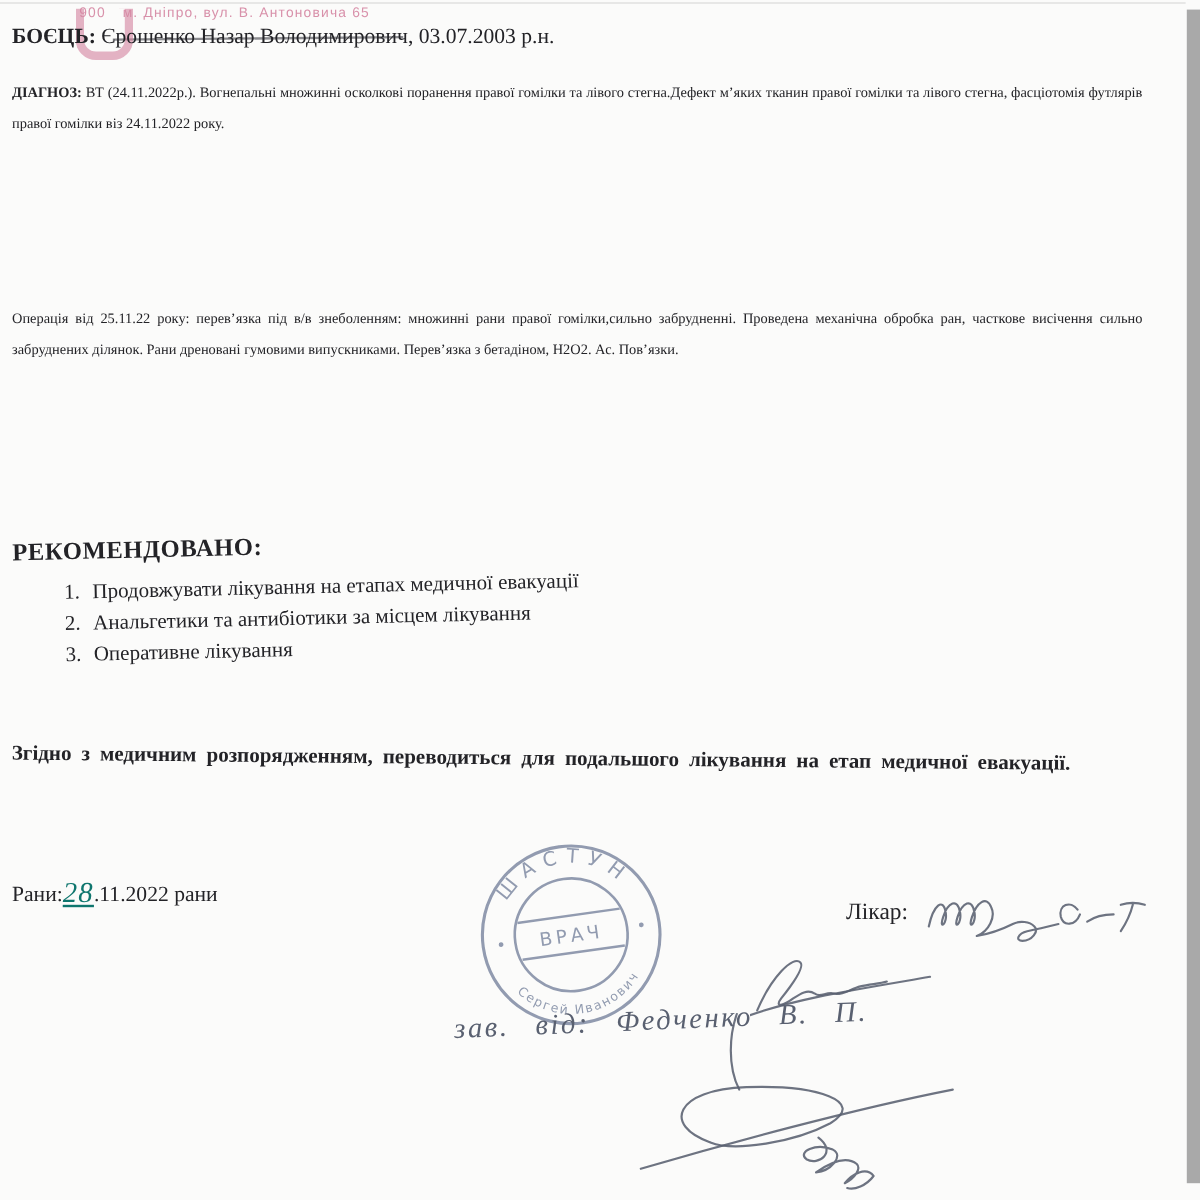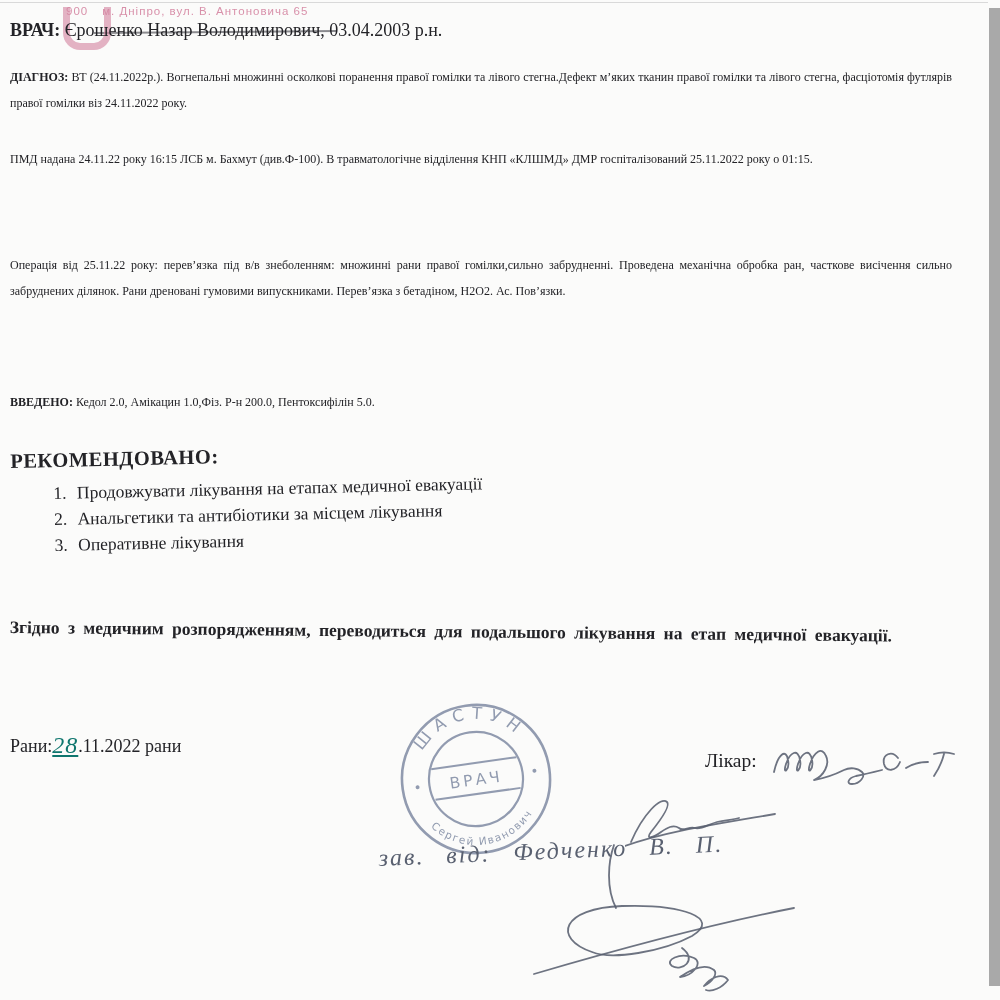--- a/index.html
+++ b/index.html
@@ -56,41 +56,36 @@
   <div class="edge-top"></div>
   <div class="edge-right"></div>
 
   <div class="pink-text">
     <span class="num">900</span><span>м. Дніпро, вул. В. Антоновича 65</span>
   </div>
   <div class="strike-line"></div>
   <div class="pink-u"></div>
 
   <div class="patient">
-    <b>ВРАЧ:</b>
-    <span>Єрошенко Назар Володимирович, 03.04.2003 р.н.</span>
+    <b>БОЄЦЬ:</b>
+    <span>Єрошенко Назар Володимирович, 03.07.2003 р.н.</span>
   </div>
 
   <div class="para" style="top:64px">
     <b>ДІАГНОЗ:</b>
     <span>ВТ (24.11.2022р.). Вогнепальні множинні осколкові поранення правої гомілки та лівого стегна.Дефект м’яких тканин правої гомілки та лівого стегна, фасціотомія футлярів правої гомілки віз 24.11.2022 року.</span>
   </div>
 
   <div class="para" style="top:146px">
-    <div>ПМД надана 24.11.22 року 16:15 ЛСБ м. Бахмут (див.Ф-100). В травматологічне відділення КНП «КЛШМД» ДМР госпіталізований 25.11.2022 року о 01:15.</div>
   </div>
 
   <div class="para" style="top:252px">
     <div>Операція від 25.11.22 року: перев’язка під в/в знеболенням: множинні рани правої гомілки,сильно забрудненні. Проведена механічна обробка ран, часткове висічення сильно забруднених ділянок. Рани дреновані гумовими випускниками. Перев’язка з бетадіном, Н2О2. Ас. Пов’язки.</div>
   </div>
 
-  <div class="para" style="top:389px">
-    <b>ВВЕДЕНО:</b>
-    <span>Кедол 2.0, Амікацин 1.0,Фіз. Р-н 200.0, Пентоксифілін 5.0.</span>
-  </div>
 
   <div class="rec">
     <div class="rec-h">РЕКОМЕНДОВАНО:</div>
     <ol>
       <li>Продовжувати лікування на етапах медичної евакуації</li>
       <li>Анальгетики та антибіотики за місцем лікування</li>
       <li>Оперативне лікування</li>
     </ol>
   </div>
 

